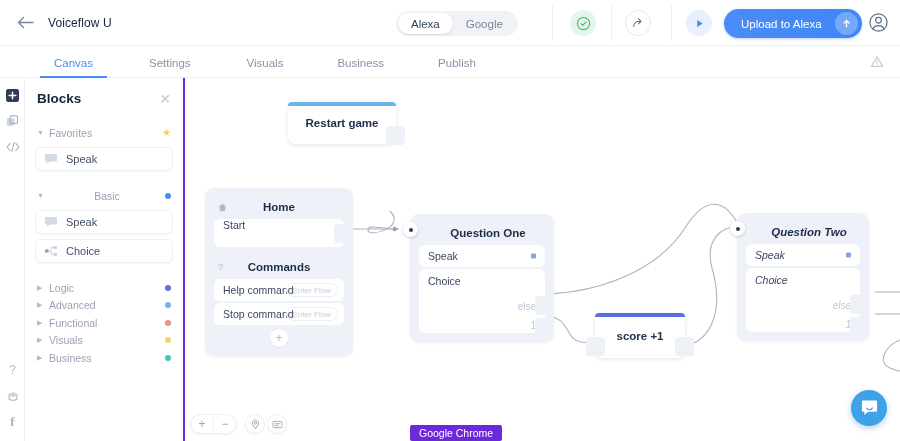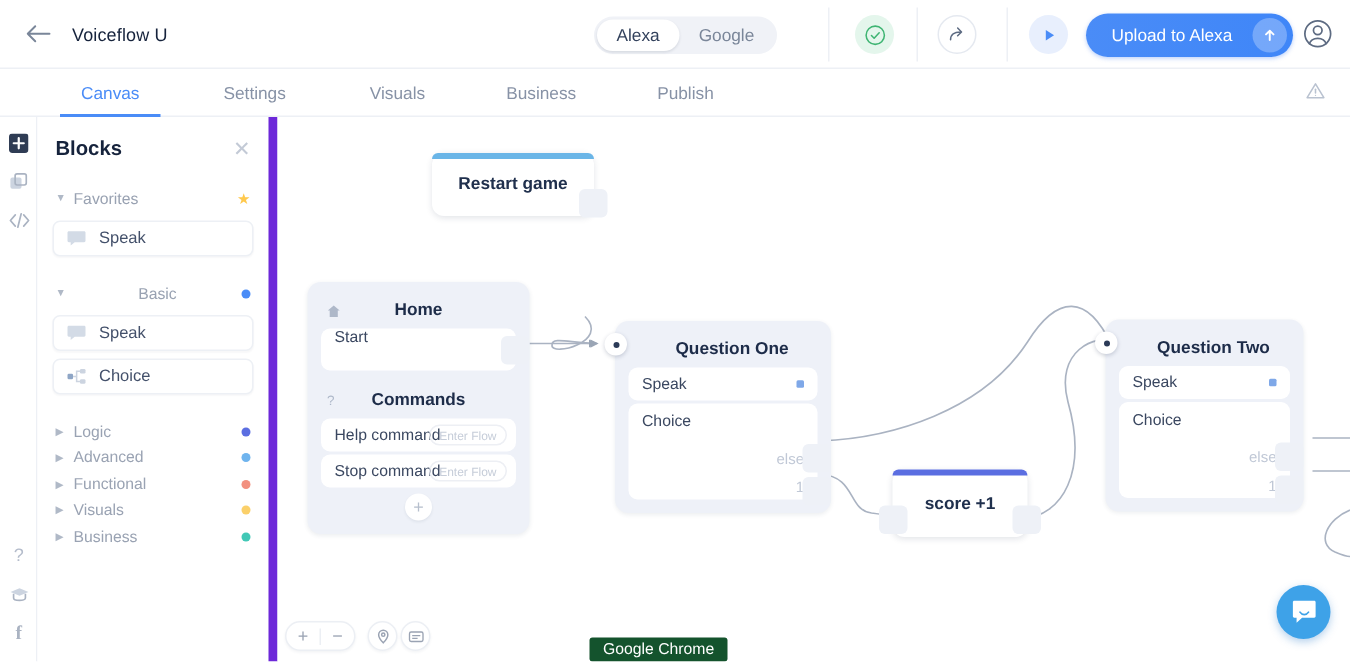--- a/index.html
+++ b/index.html
@@ -83,21 +83,21 @@
     width:25px; height:26px; display:flex; align-items:center; justify-content:center;
     color:#aab3c2; cursor:pointer;
   }
   .rail-icon.active { color:#2f3c54; }
   .rail-top { padding-top:4px; }
   .rail-bottom { position:absolute; bottom:6px; left:0; width:25px; }
 
   
   .panel {
     position:absolute; left:25px; top:78px; width:160px; height:363px;
-    background:#fff; border-right:6px solid #6d28d9;
+    background:#fff; border-right:2px solid #6d28d9;
   }
   .panel-head {
     display:flex; align-items:center; justify-content:space-between;
     padding:13px 12px 11px 12px;
   }
   .panel-title { font-size:13.5px; font-weight:600; color:#16233c; }
   .panel-close { color:#c3cad6; font-size:14px; cursor:pointer; line-height:1; }
 
   .group-head {
     display:flex; align-items:center; padding:0 12px; height:19px; margin-top:6px; cursor:pointer;
@@ -186,22 +186,22 @@
     display:flex; align-items:center; box-shadow:0 1px 2px rgba(30,45,80,.06);
   }
   .zoom-btn { width:22px; height:18px; display:flex; align-items:center; justify-content:center; color:#9aa3b3; font-size:12px; cursor:pointer; }
   .zoom-div { width:1px; height:11px; background:#eceff4; }
   .tool-btn {
     position:absolute; top:414px; width:20px; height:20px; border-radius:50%;
     background:#fff; border:1px solid #eceff4; display:flex; align-items:center; justify-content:center;
     color:#9aa3b3; cursor:pointer; box-shadow:0 1px 2px rgba(30,45,80,.06);
   }
   .tooltip {
-    position:absolute; left:393px; top:425px; height:16px; padding:0 9px;
-    background:#14532d; color:#fff; font-size:10.5px;
+    position:absolute; left:410px; top:425px; height:16px; padding:0 9px;
+    background:#6d28d9; color:#fff; font-size:10.5px;
     display:flex; align-items:center; border-radius:2px;
   }
   .chat-bubble {
     position:absolute; left:851px; top:390px; width:36px; height:36px; border-radius:50%;
     background:#3ea2e8; display:flex; align-items:center; justify-content:center; cursor:pointer;
     box-shadow:0 2px 6px rgba(40,120,200,.35);
   }
 </style>
 </head>
 <body>
@@ -475,21 +475,21 @@
       <div class="plain-node" style="width:90px; height:45px;">
         <div class="node-topbar" style="background:#5b6ee1;"></div>
         <span>score +1</span>
         <div class="port" style="left:-9px; top:24px;"></div>
         <div class="port" style="right:-9px; top:24px;"></div>
       </div>
     </div>
 
     <div class="node" style="left:552px; top:135px;">
       <div class="in-dot" style="left:-7px; top:8px;"></div>
-      <div class="container-node" style="width:132px;">
+      <div class="container-node" style="width:132px;font-style:italic;">
         <div class="cn-header">
           <span class="cn-header-icon"></span>
           <span class="cn-title" style="margin-right:0;">Question Two</span>
         </div>
         <div class="cn-row" style="height:22px; display:flex; align-items:center; padding-top:0; padding-bottom:0;">
           <span>Speak</span>
           <span class="speak-dot"></span>
         </div>
         <div class="cn-row" style="height:64px; padding:6px 9px;">
           <div>Choice</div>

